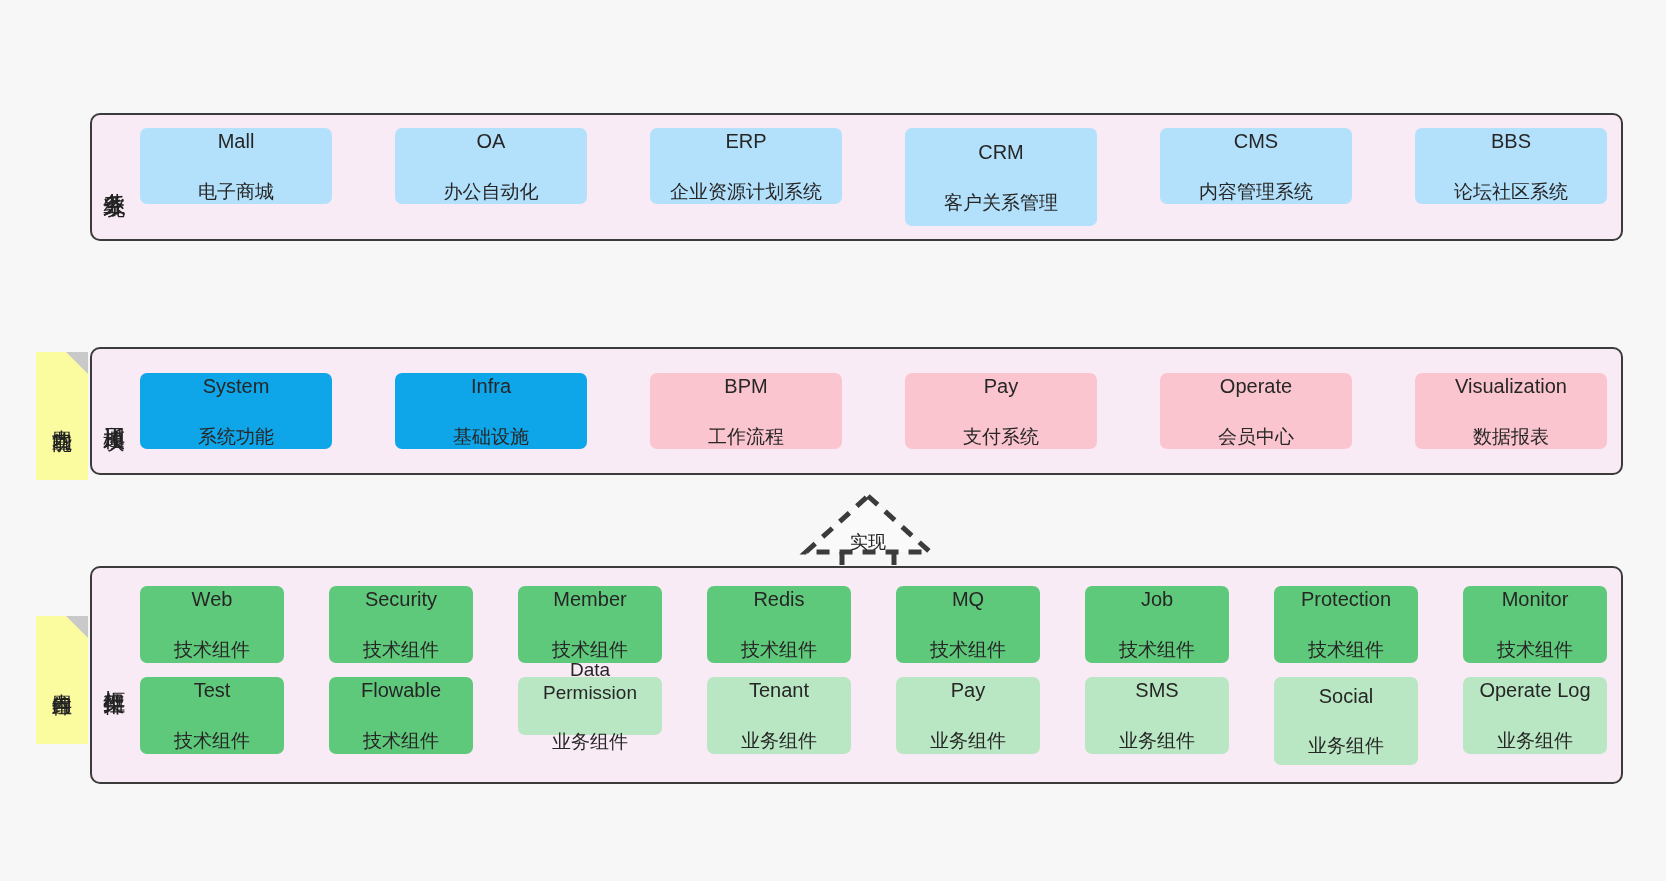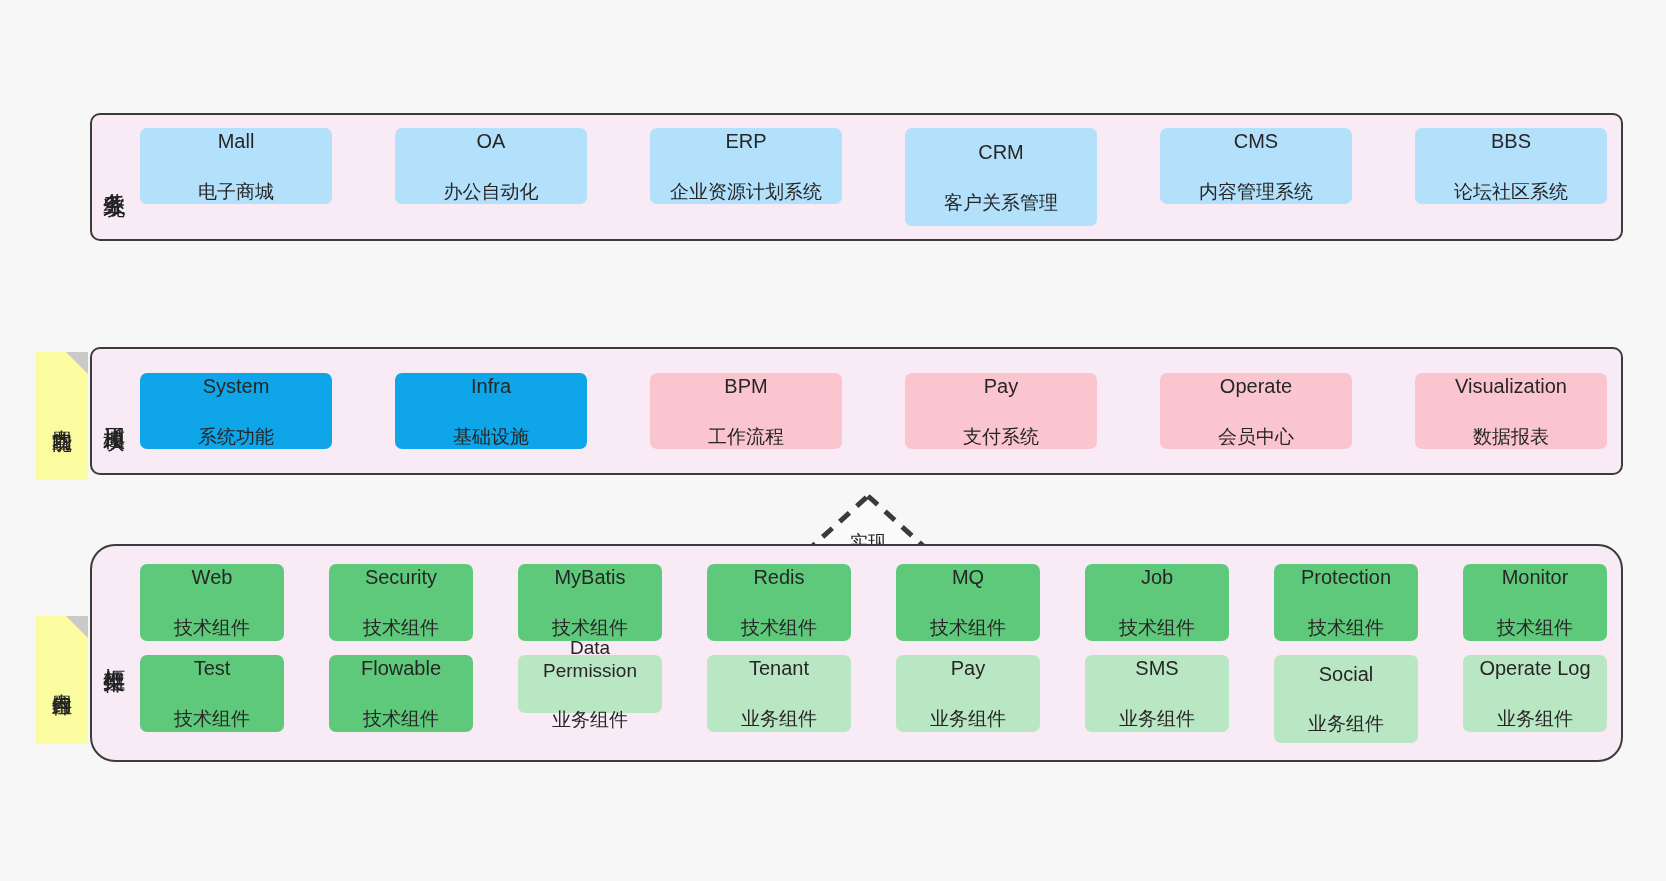--- a/index.html
+++ b/index.html
@@ -205,35 +205,35 @@
       <path d="M 64 60 L 64 96 M 116 60 L 116 96 M 64 96 L 116 96" fill="none" stroke="#3b3b3b" stroke-width="5" stroke-dasharray="13 10"></path>
     </svg>
     <div class="clabel">实现</div>
   </div>
 
   <div class="sticky" style="left:36px; top:616px; width:52px; height:128px;">
     <span class="fold"></span>
     <span>内置组件</span>
   </div>
 
-  <div class="band" style="left:90px; top:544px; width:1533px; height:218px;border-radius:25px;">
+  <div class="band" style="left:90px; top:566px; width:1533px; height:218px;">
     <div class="band-label">框架组件</div>
     <div class="band-body">
 
       <div class="row">
         <div class="card c-green" style="width:144px;height:77px;">
           <span class="t1">Web</span>
           <span class="t2">技术组件</span>
         </div>
         <div class="card c-green" style="width:144px;height:77px;">
           <span class="t1">Security</span>
           <span class="t2">技术组件</span>
         </div>
         <div class="card c-green" style="width:144px;height:77px;">
-          <span class="t1">MyBatis</span>
+          <span class="t1">Member</span>
           <span class="t2">技术组件</span>
         </div>
         <div class="card c-green" style="width:144px;height:77px;">
           <span class="t1">Redis</span>
           <span class="t2">技术组件</span>
         </div>
         <div class="card c-green" style="width:144px;height:77px;">
           <span class="t1">MQ</span>
           <span class="t2">技术组件</span>
         </div>

